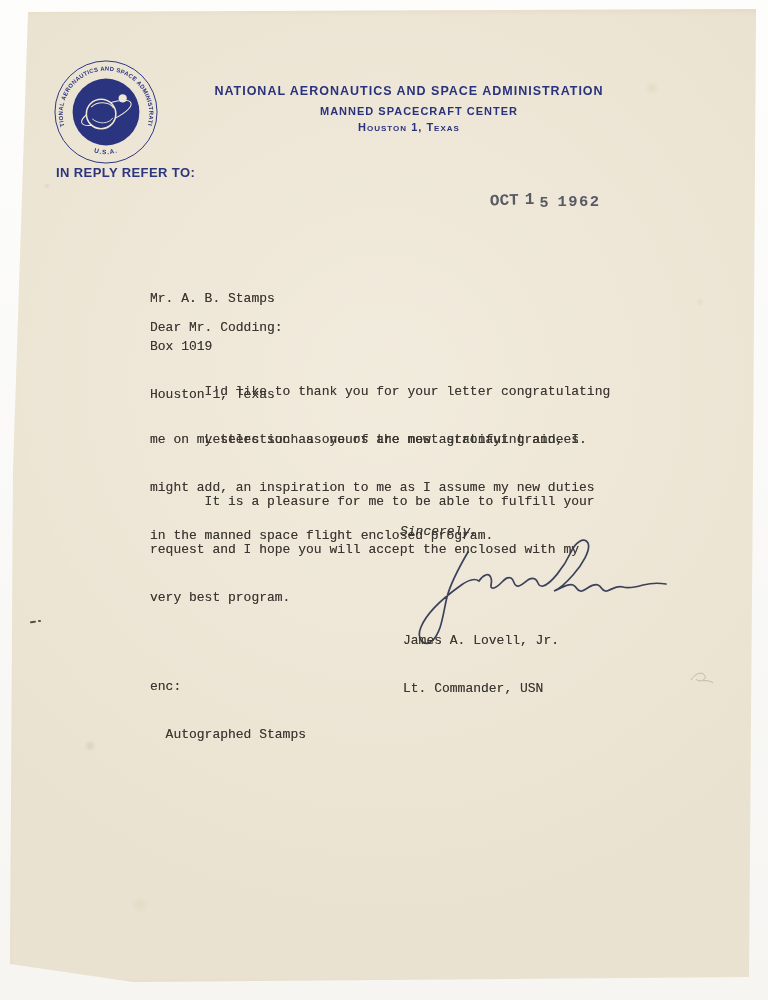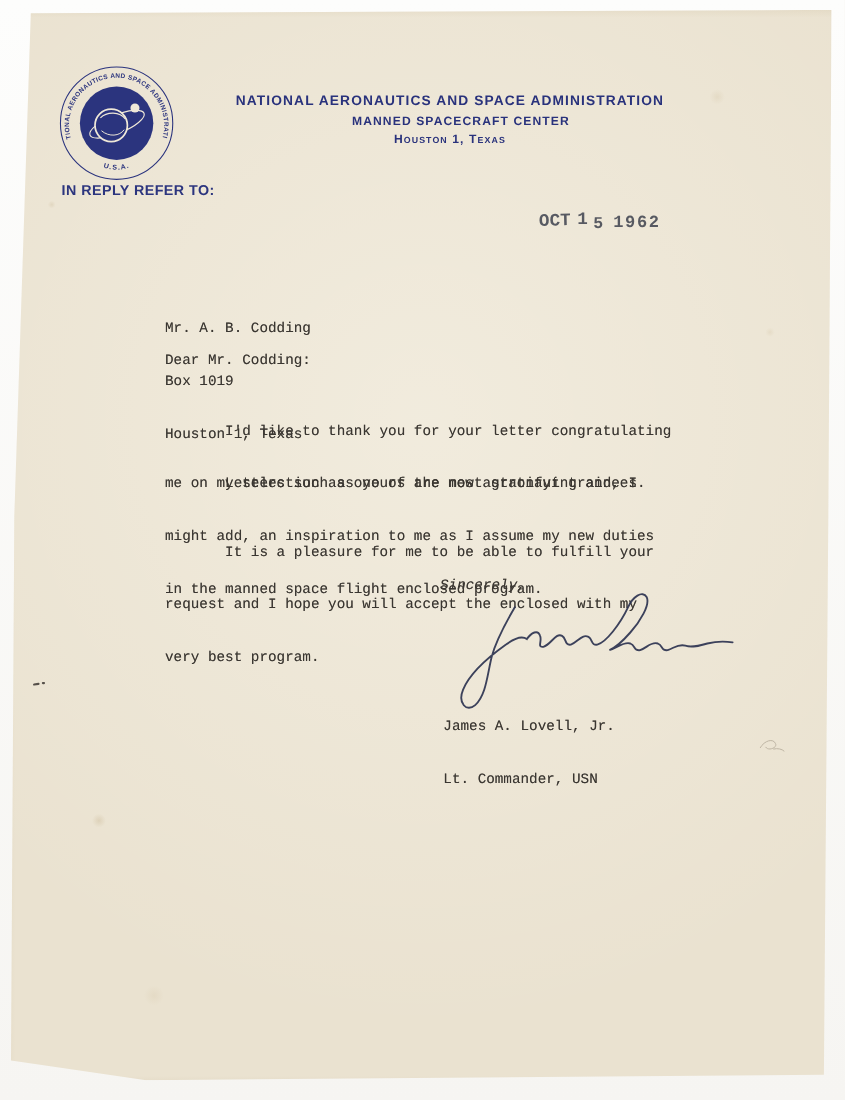--- a/index.html
+++ b/index.html
@@ -48,21 +48,21 @@
     font-size:13px;line-height:16px;
     color:#3a3631;white-space:pre;
     text-shadow:0 0 .5px rgba(58,54,49,.55);
   }
   .blk-recipient{left:150px;top:259px;}
   .blk-salutation{left:150px;top:320px;}
   .blk-p1{left:150px;top:352px;}
   .blk-p2{left:150px;top:400px;}
   .blk-p3{left:150px;top:462px;}
   .blk-sincerely{left:400px;top:524px;font-style:italic;}
-  .blk-signblock{left:403px;top:621px;}
+  .blk-signblock{left:403px;top:601px;}
   .blk-enclosure{left:150px;top:647px;}
   
   .signature{position:absolute;left:404px;top:534px;width:268px;height:118px;pointer-events:none;}
   .signature path{fill:none;stroke:#2c3350;stroke-width:1.7;stroke-linecap:round;opacity:.92;}
   
   .edge-mark{position:absolute;left:30px;top:619px;width:12px;height:6px;}
   .edge-mark i{position:absolute;display:block;background:#56504a;border-radius:1px;}
   .edge-mark .d1{left:0;top:2px;width:6px;height:2px;transform:rotate(-8deg);}
   .edge-mark .d2{left:8px;top:1px;width:3px;height:2px;}
   .pencil-mark{position:absolute;left:688px;top:668px;width:28px;height:20px;opacity:.55;}
@@ -103,21 +103,21 @@
     <div class="lh lh-agency">NATIONAL AERONAUTICS AND SPACE ADMINISTRATION</div>
     <div class="lh lh-center">MANNED SPACECRAFT CENTER</div>
     <div class="lh lh-loc">Houston 1, Texas</div>
     <div class="reply-label">IN REPLY REFER TO:</div>
 
     <div class="stamp">
       <span class="st-month">OCT</span><span class="st-d1">1</span><span class="st-d2">5</span><span class="st-year">1962</span>
     </div>
 
     <div class="tw blk-recipient">
-      <div>Mr. A. B. Codding</div>
+      <div>Mr. A. B. Stamps</div>
       <div>Box 1019</div>
       <div>Houston 1, Texas</div>
     </div>
 
     <div class="tw blk-salutation">Dear Mr. Codding:</div>
 
     <div class="tw blk-p1">
       <div>       I'd like to thank you for your letter congratulating</div>
       <div>me on my selection as one of the new astronaut trainees.</div>
     </div>
@@ -158,20 +158,24 @@
                C 209,55 213,51 219,53
                C 225,55 232,53 239,51
                C 247,49 256,49 262,50"></path>
     </svg>
 
     <div class="tw blk-signblock">
       <div>James A. Lovell, Jr.</div>
       <div>Lt. Commander, USN</div>
     </div>
 
+    <div class="tw blk-enclosure">
+      <div>enc:</div>
+      <div>  Autographed Stamps</div>
+    </div>
 
     <div class="edge-mark">
         <i class="d1"></i>
         <i class="d2"></i>
       </div>
     <svg class="pencil-mark" viewBox="0 0 28 20" aria-hidden="true">
       <path d="M 3,12 C 7,5 15,3 17,8 C 19,12 10,15 8,11 M 15,13 C 19,12 23,13 25,15"></path>
     </svg>
 
   </div>

